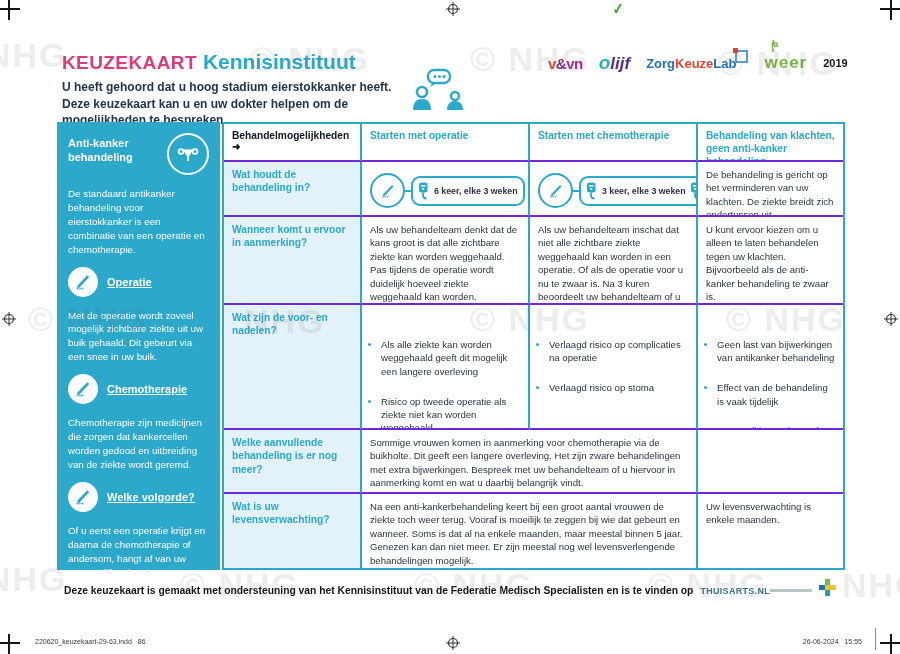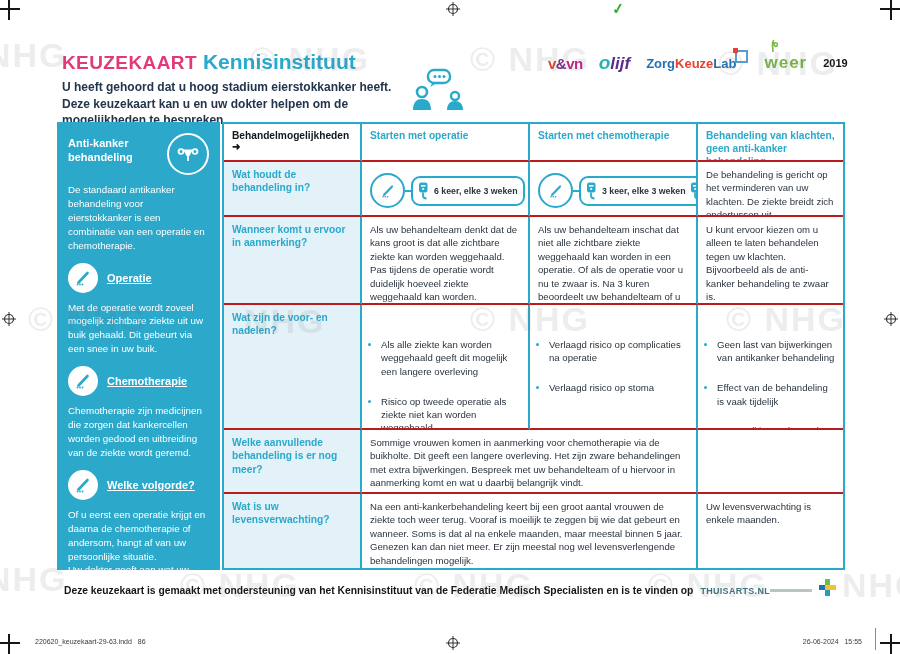--- a/index.html
+++ b/index.html
@@ -45,32 +45,32 @@
   .nvog-sprout{position:absolute;left:2px;top:-14px;}
   .logo-year{font-size:11px;font-weight:800;color:#151515;}
 
   
   .sidebar{position:absolute;left:57px;top:122px;width:163px;height:448px;background:#2BA8CA;
            color:#fff;box-sizing:border-box;padding:11px 11px 8px 11px;z-index:10;}
   .sb-titlerow{display:flex;align-items:flex-start;justify-content:space-between;margin-bottom:8px;}
   .sb-title{font-size:11px;font-weight:800;line-height:1.25;padding-top:4px;}
   .sb-circle-lg{width:38px;height:38px;border:2px solid #fff;border-radius:50%;flex:none;
                 display:flex;align-items:center;justify-content:center;}
-  .sb-text{font-size:9.8px;line-height:1.42;margin:4px 0 10px 0;white-space:pre-line;}
+  .sb-text{font-size:9.8px;line-height:1.42;margin:12px 0 10px 0;white-space:pre-line;}
   .sb-secthead{display:flex;align-items:center;gap:9px;margin:10px 0 8px 0;text-decoration:underline;}
   .sb-circle{width:30px;height:30px;background:#fff;border-radius:50%;flex:none;
              display:flex;align-items:center;justify-content:center;}
   .sb-heading{font-size:11px;font-weight:800;}
 
   
   .tbl{position:absolute;left:222px;top:122px;width:623px;height:448px;display:grid;
        grid-template-columns:138px 168px 168px 1fr;
        grid-template-rows:38px 55px 88px 125px 64px 1fr;
        border:2px solid #29A9CB;box-sizing:border-box;background:#fff;z-index:10;}
-  .cell{border-right:2px solid #29A9CB;border-bottom:2px solid #b91c1c;box-sizing:border-box;
+  .cell{border-right:2px solid #29A9CB;border-bottom:2px solid #6d28d9;box-sizing:border-box;
         padding:6px 8px;overflow:hidden;}
   .cell.lastcol{border-right:none;}
   .cell.lastrow{border-bottom:none;}
   .hcell{color:#29A9CB;font-weight:800;font-size:10.2px;line-height:1.25;}
   .corner{color:#10181f;font-weight:800;font-size:10.2px;}
   .qcell{background:#E3F2F9;color:#29A9CB;font-weight:800;font-size:10.2px;line-height:1.3;}
   .bcell{font-size:9.6px;color:#2A3440;line-height:1.4;font-weight:500;white-space:pre-line;}
   ul.bul{margin:0;padding-left:11px;}
   ul.bul li{margin-bottom:3px;}
   ul.bul li::marker{color:#29A9CB;}

